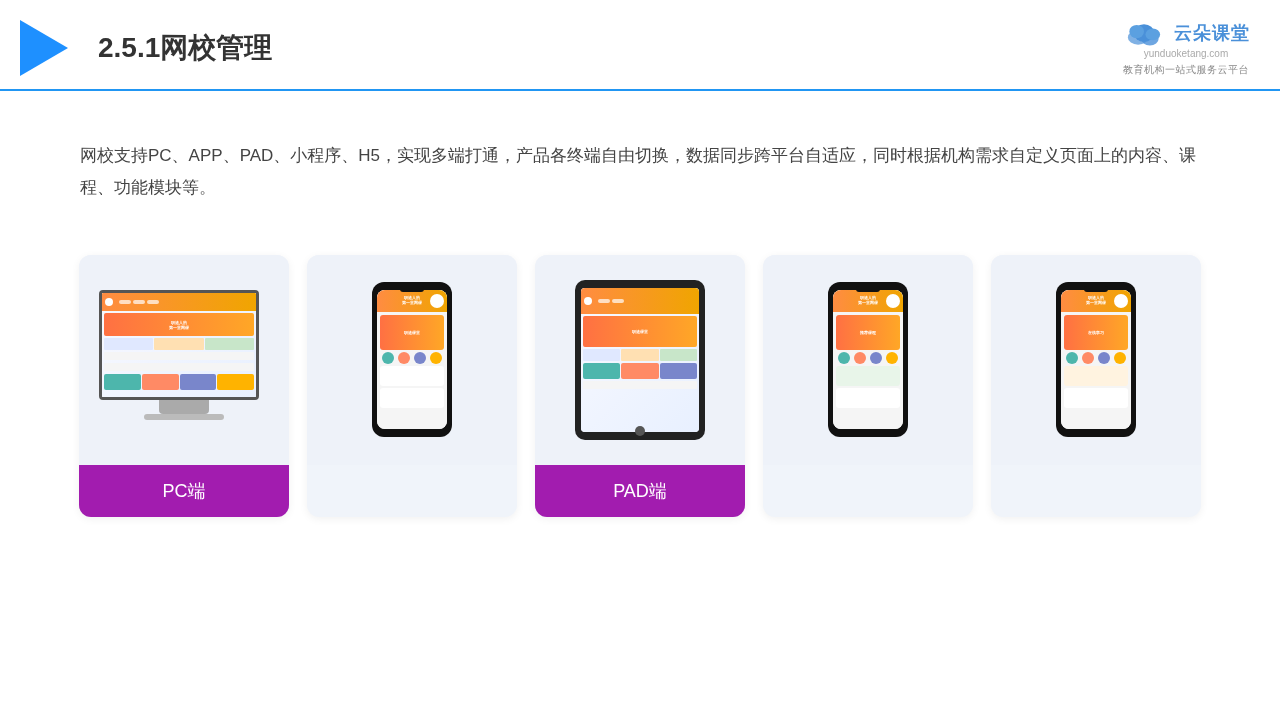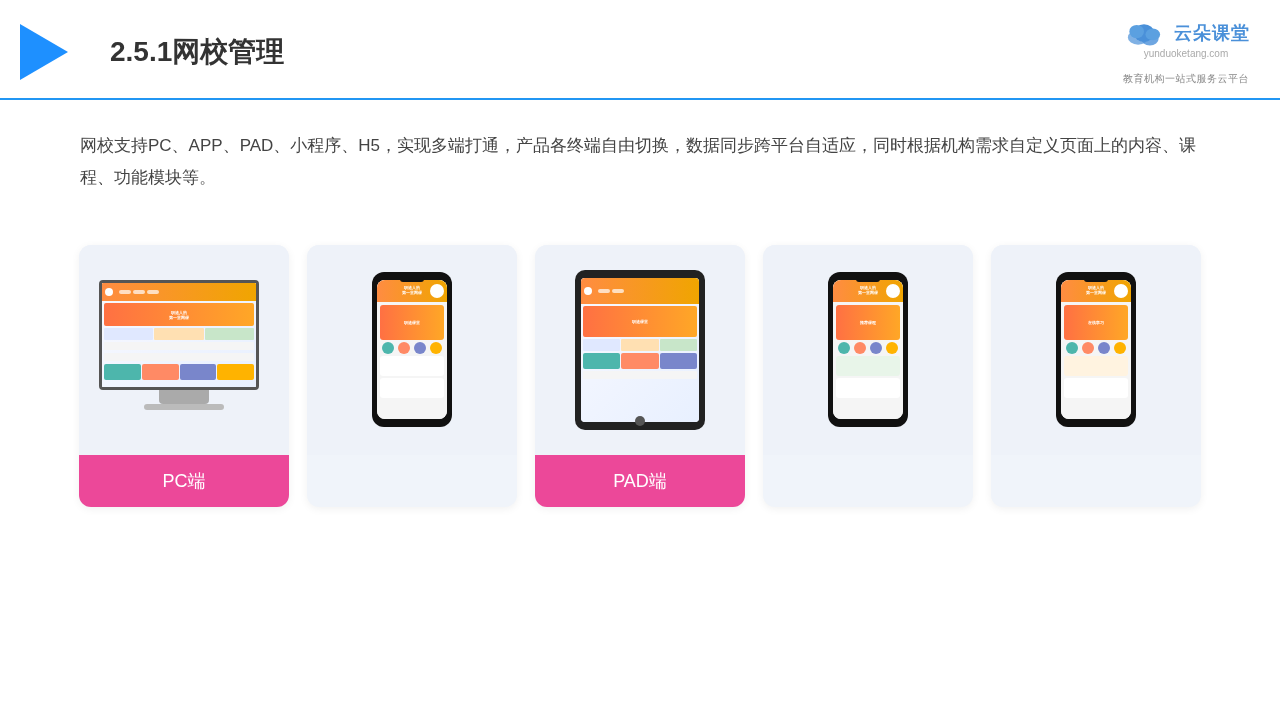--- a/index.html
+++ b/index.html
@@ -16,21 +16,21 @@
     .header {
       display: flex;
       align-items: center;
       justify-content: space-between;
       padding: 18px 30px 12px 20px;
       border-bottom: 2px solid #2196F3;
     }
     .header-left {
       display: flex;
       align-items: center;
-      gap: 32px;
+      gap: 20px;
       text-align: right;
     }
     .play-icon {
       width: 0;
       height: 0;
       border-top: 28px solid transparent;
       border-bottom: 28px solid transparent;
       border-left: 48px solid #1E90FF;
       margin-right: 10px;
     }
@@ -55,34 +55,35 @@
     }
     .logo-text {
       font-size: 18px;
       color: #4A90D9;
       font-weight: bold;
       letter-spacing: 1px;
     }
     .logo-sub {
       font-size: 10px;
       color: #888;
-      margin-top: 13px;
+      margin-top: 4px;
       letter-spacing: 0.5px;
     }
     .logo-url {
       font-size: 10px;
       color: #aaa;
     }
 
     
     .description {
       padding: 30px 80px 10px 80px;
       font-size: 17px;
       color: #444;
       line-height: 1.9;
+      margin-top: 19px;
     }
 
     
     .cards-container {
       display: flex;
       justify-content: center;
       gap: 18px;
       padding: 30px 50px 20px 50px;
       margin-top: 10px;
     }
@@ -338,21 +339,21 @@
     .phone-menu-icon:nth-child(4) { background: #FFB300; }
     .phone-card {
       background: white;
       border-radius: 3px;
       height: 20px;
     }
 
     
     .card-label {
       width: 100%;
-      background: #ec4899;
+      background: #a21caf;
       color: white;
       text-align: center;
       font-size: 18px;
       font-weight: 500;
       padding: 14px 0;
     }
 
     
     .tablet-home-btn {
       width: 10px;

